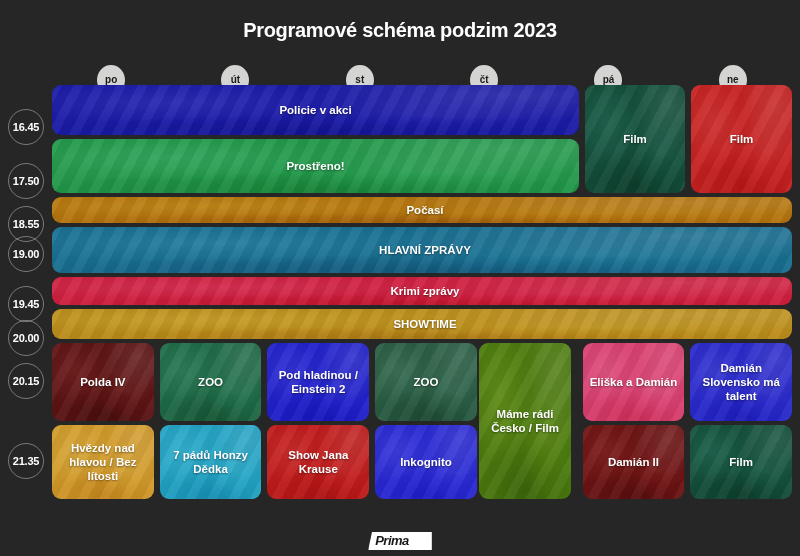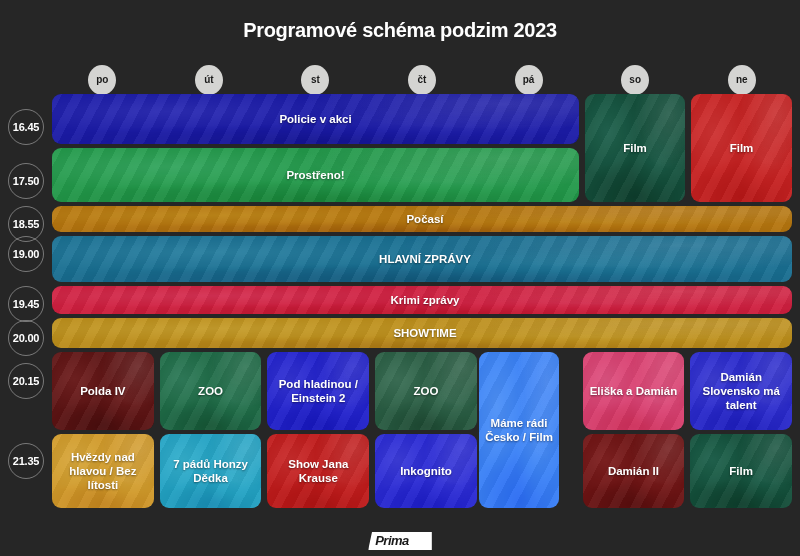--- a/index.html
+++ b/index.html
@@ -52,21 +52,21 @@
     display: flex;
     align-items: center;
     justify-content: center;
     line-height: 1;
   }
 
   
   .grid {
     position: absolute;
     left: 52px;
-    top: 94px;
+    top: 85px;
     width: 740px;
   }
 
   .row {
     display: flex;
     gap: 6px;
     margin-bottom: 4px;
     position: relative;
   }
 
@@ -184,23 +184,20 @@
     <div class="day-circle">út</div>
   </div>
   <div class="day-cell">
     <div class="day-circle">st</div>
   </div>
   <div class="day-cell">
     <div class="day-circle">čt</div>
   </div>
   <div class="day-cell">
     <div class="day-circle">pá</div>
-  </div>
-  <div class="day-cell">
-    <div class="day-circle">so</div>
   </div>
   <div class="day-cell">
     <div class="day-circle">ne</div>
   </div>
 </div>
 
 <div class="times">
   <div class="time-badge" style="top:8px">16.45</div>
   <div class="time-badge" style="top:62px">17.50</div>
   <div class="time-badge" style="top:105px">18.55</div>
@@ -299,20 +296,20 @@
       </div>
       <div class="col"></div>
       <div class="tile col" style="background:#6e1414">
         <span class="lbl">Damián II</span>
       </div>
       <div class="tile col" style="background:#14513c">
         <span class="lbl">Film</span>
       </div>
     </div>
 
-    <div class="tile span2-bottom" style="left:427px; width:80px; background:#3b82f6">
+    <div class="tile span2-bottom" style="left:427px; width:92px; background:#4d7c0f">
       <span class="lbl">Máme rádi Česko / Film</span>
     </div>
   </div>
 
 </div>
 
 <div class="logo">Prima</div>
 
 </body></html>

